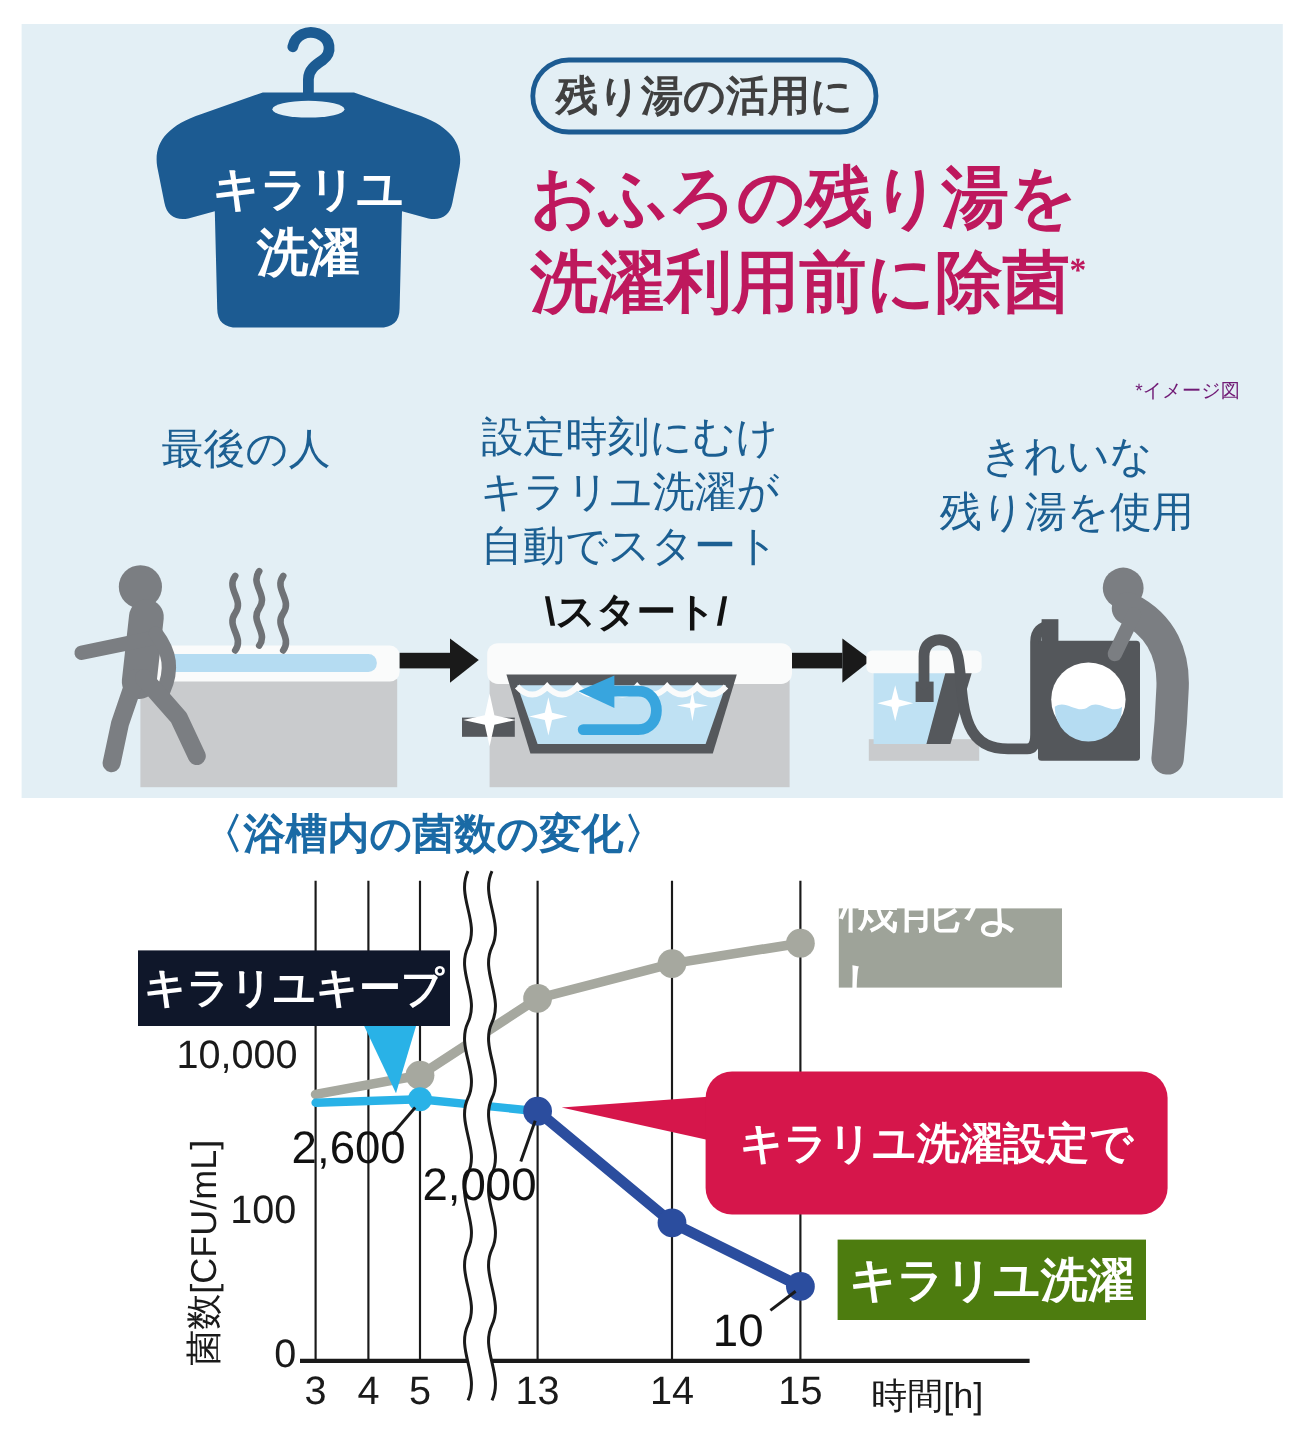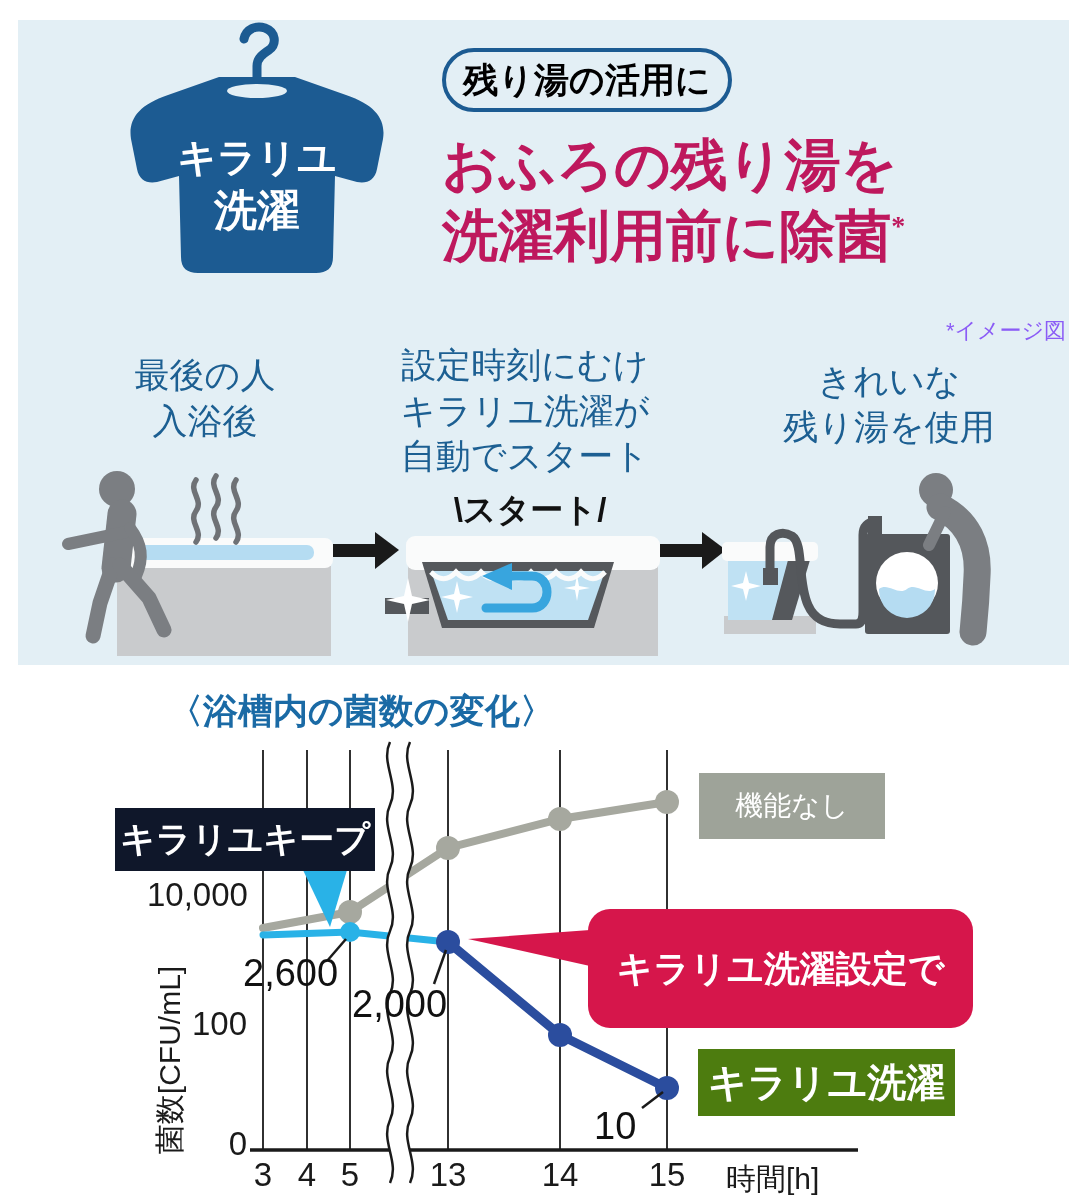--- a/index.html
+++ b/index.html
@@ -4,44 +4,44 @@
 <style>
   html,body{margin:0;padding:0;background:#ffffff;}
   body{width:1087px;height:1200px;position:relative;overflow:hidden;
        font-family:"Liberation Sans","DejaVu Sans",sans-serif;color:#1a1a1a;}
   .abs{position:absolute;}
   
   .hero{left:18px;top:20px;width:1051px;height:645px;background:#e3eff5;}
   .hero svg{position:absolute;left:0;top:0;}
   .badge{left:424px;top:28px;width:290px;height:64px;border:4px solid #1c5b92;
          border-radius:34px;display:flex;align-items:center;justify-content:center;
-         font-size:35px;font-weight:bold;color:#000000;box-sizing:border-box;}
+         font-size:35px;font-weight:bold;color:#404040;box-sizing:border-box;}
   .heading{left:424px;top:110px;width:620px;font-family:"Liberation Serif","DejaVu Serif",serif;
            font-size:56px;line-height:1.27;color:#be185d;font-weight:600;}
   .heading sup{font-size:28px;}
-  .img-note{left:928px;top:296px;font-size:22px;color:#8b5cf6;}
+  .img-note{left:928px;top:296px;font-size:16px;color:#701a75;}
   .step-label{font-size:35px;line-height:1.3;font-weight:500;color:#1c5f92;text-align:center;}
   .start-label{left:417px;top:468px;width:190px;text-align:center;font-size:33px;
                font-weight:bold;color:#111;}
   .shirt-text{font-size:39px;font-weight:bold;fill:#ffffff;text-anchor:middle;
               font-family:"Liberation Sans",sans-serif;}
   
-  .chart{left:0;top:680px;width:868px;height:520px;padding-left:37px;}
+  .chart{left:0;top:664px;width:868px;height:520px;padding-left:37px;}
   .chart svg{position:absolute;left:0;top:0;}
   .chart-title{left:168px;top:8px;font-size:35px;font-weight:bold;color:#1a6aa5;}
   .ytick{left:147px;width:100px;text-align:right;font-size:33px;}
   .xtick{width:60px;top:476px;text-align:center;font-size:33px;}
   .yaxis-title{left:52px;top:363px;width:230px;height:34px;text-align:center;font-size:30px;
                transform:rotate(-90deg);}
   .xaxis-title{left:726px;top:479px;font-size:30px;}
   .vlabel{font-size:38px;color:#111;}
   .callout-keep{left:115px;top:128px;width:260px;height:63px;background:#0f172a;color:#fff;
                 display:flex;align-items:center;justify-content:center;font-size:35px;font-weight:bold;}
   .legend-none{left:699px;top:93px;width:186px;height:66px;background:#9ea399;color:#fff;
-               display:flex;align-items:center;justify-content:center;font-size:28px;font-weight:500;}
+               display:flex;align-items:center;justify-content:center;font-size:51px;font-weight:500;}
   .callout-auto{left:588px;top:229px;width:385px;height:119px;background:#d6164b;color:#fff;
                 border-radius:22px;display:flex;flex-direction:row;align-items:center;
                 justify-content:center;font-size:36px;font-weight:bold;line-height:1.32;}
   .legend-wash{left:698px;top:369px;width:257px;height:67px;background:#4d7c0f;color:#fff;
                display:flex;align-items:center;justify-content:center;font-size:39px;font-weight:bold;}
 </style>
 </head>
 <body>
 
 <div class="abs hero">
@@ -125,21 +125,20 @@
 
   <div class="abs badge">残り湯の活用に</div>
   <div class="abs heading">
     <div>おふろの残り湯を</div>
     <div><span>洗濯利用前に除菌</span><sup>*</sup></div>
   </div>
   <div class="abs img-note">*イメージ図</div>
 
   <div class="abs step-label" style="left:62px;top:332px;width:250px;">
     <div>最後の人</div>
-    <div>入浴後</div>
   </div>
   <div class="abs step-label" style="left:357px;top:322px;width:300px;">
     <div>設定時刻にむけ</div>
     <div>キラリユ洗濯が</div>
     <div>自動でスタート</div>
   </div>
   <div class="abs step-label" style="left:716px;top:338px;width:310px;">
     <div>きれいな</div>
     <div>残り湯を使用</div>
   </div>

